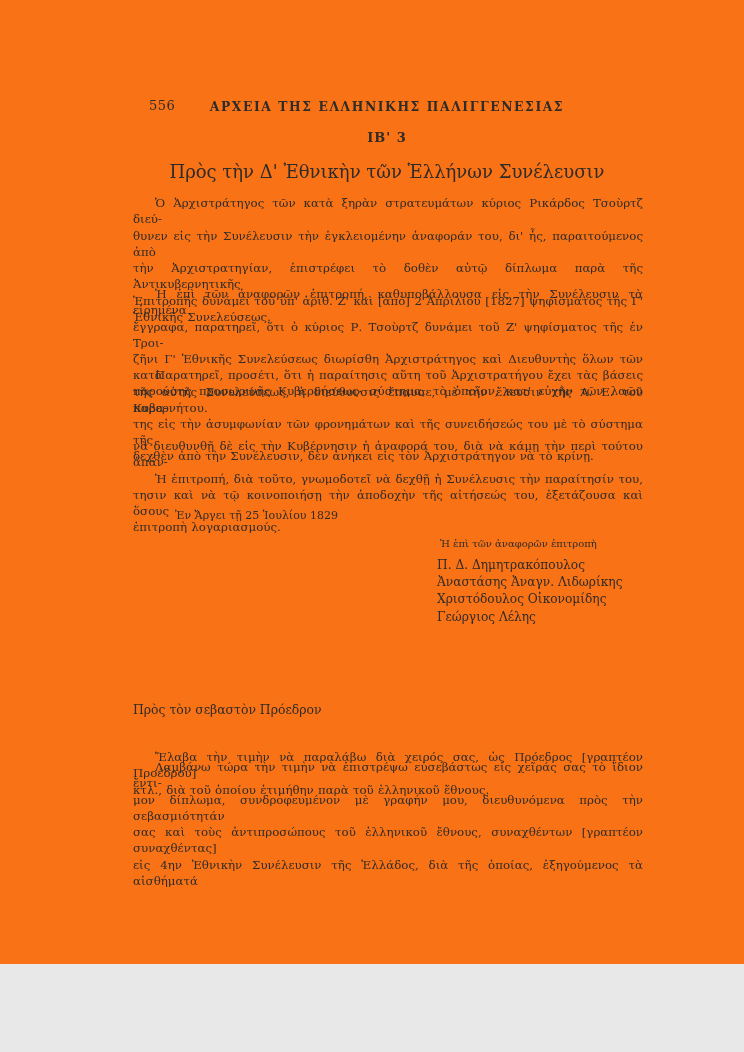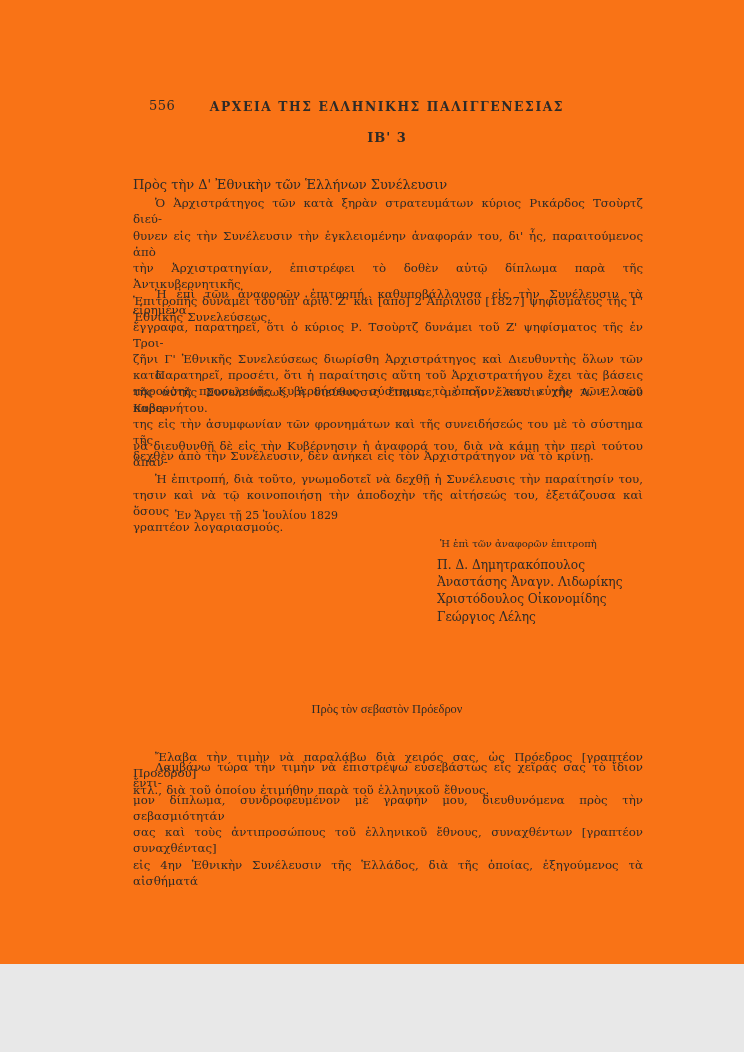--- a/index.html
+++ b/index.html
@@ -18,22 +18,22 @@
   .page-number { left:149px; top:98px; font-size:13px; letter-spacing:0.5px; }
   .running-title {
     left:133px; top:99px; width:508px;
     text-align:center; font-size:12.3px; font-weight:bold; letter-spacing:1.6px;
   }
   .section-number {
     left:133px; top:130px; width:508px;
     text-align:center; font-size:13px; font-weight:bold; letter-spacing:1px;
   }
   .doc-heading {
-    left:133px; top:177px; width:508px;
-    text-align:left; font-size:13px;
+    left:133px; top:161px; width:508px;
+    text-align:center; font-size:18px;
   }
 
   
   .para {
     left:133px; width:510px;
     font-size:11.8px; line-height:16.3px;
     word-spacing:0.5px;
   }
   .para .line { text-align:justify; text-align-last:justify; white-space:normal; }
   .para .line.last { text-align-last:left; }
@@ -47,21 +47,21 @@
   .dateline { left:175px; top:509px; font-size:11px; }
 
   .sig-heading { left:440px; top:538px; font-size:10px; }
   .signatures  { left:437px; top:557px; font-size:12.2px; line-height:17.2px; }
   .signatures .line { text-align:left; }
 
   .letter-heading {
     left:133px; top:701px; width:508px;
     font-size:12.4px; line-height:17.5px;
   }
-  .letter-heading .line { text-align:center;font-family:Liberation Serif, serif; }
+  .letter-heading .line { text-align:left; }
 
   .p5 { top:749px; }
   .p6 { top:759px; }
 
   
   .artifact { position:absolute; background:#a9a9a9; }
   .a1 { left:166px; top:1002px; width:3px;  height:3px; background:#555; }
   .a2 { left:243px; top:1002px; width:4px;  height:2px; background:#777; }
   .a3 { left:409px; top:1003px; width:3px;  height:2px; }
   .a4 { left:424px; top:1003px; width:10px; height:2px; }
@@ -100,21 +100,21 @@
   <div class="abs para p3">
       <div class="line indent">Παρατηρεῖ, προσέτι, ὅτι ἡ παραίτησις αὕτη τοῦ Ἀρχιστρατήγου ἔχει τὰς βάσεις</div>
       <div class="line">παρούσης προσωρινῆς Κυβερνήσεως· σύστημα, τὸ ὁποῖον, κατ' εὐχὴν τῶν λαῶν παρα-</div>
       <div class="line">της εἰς τὴν ἀσυμφωνίαν τῶν φρονημάτων καὶ τῆς συνειδήσεώς του μὲ τὸ σύστημα τῆς</div>
       <div class="line last">δεχθὲν ἀπὸ τὴν Συνέλευσιν, δὲν ἀνήκει εἰς τὸν Ἀρχιστράτηγον νὰ τὸ κρίνῃ.</div>
     </div>
   <div class="abs para p4">
       <div class="line">νὰ διευθυνθῇ δὲ εἰς τὴν Κυβέρνησιν ἡ ἀναφορά του, διὰ νὰ κάμῃ τὴν περὶ τούτου ἀπάν-</div>
       <div class="line indent">Ἡ ἐπιτροπή, διὰ τοῦτο, γνωμοδοτεῖ νὰ δεχθῇ ἡ Συνέλευσις τὴν παραίτησίν του,</div>
       <div class="line">τησιν καὶ νὰ τῷ κοινοποιήσῃ τὴν ἀποδοχὴν τῆς αἰτήσεώς του, ἐξετάζουσα καὶ ὅσους</div>
-      <div class="line last">γραπτέον λογαριασμούς.</div>
+      <div class="line last">ἐπιτροπὴ λογαριασμούς.</div>
     </div>
 
   <div class="abs dateline">Ἐν Ἄργει τῇ 25 Ἰουλίου 1829</div>
 
   <div class="abs sig-heading">Ἡ ἐπὶ τῶν ἀναφορῶν ἐπιτροπὴ</div>
   <div class="abs signatures">
       <div class="line indent">Π. Δ. Δημητρακόπουλος</div>
       <div class="line">Ἀναστάσης Ἀναγν. Λιδωρίκης</div>
       <div class="line">Χριστόδουλος Οἰκονομίδης</div>
       <div class="line last">Γεώργιος Λέλης</div>

